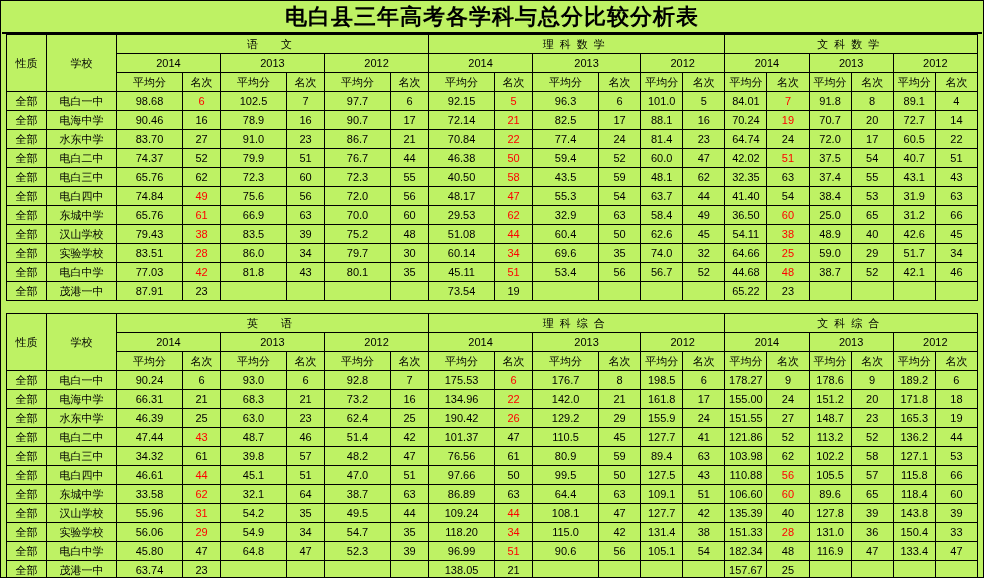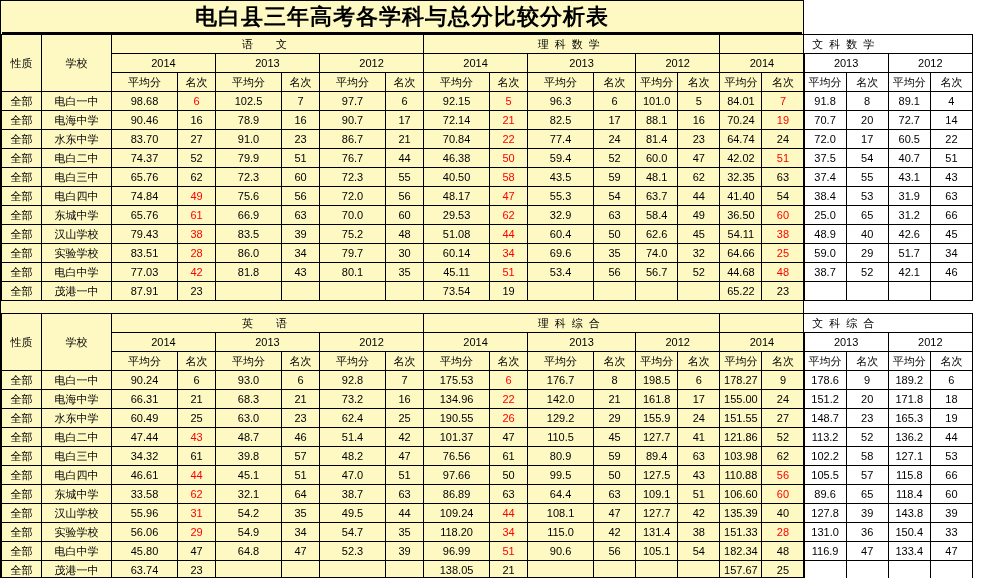--- a/index.html
+++ b/index.html
@@ -4,24 +4,24 @@
 <style>
   html,body{margin:0;padding:0;background:#ffffff;}
   body{
     width:984px;height:578px;
     font-family:"Liberation Sans","DejaVu Sans",sans-serif;
     color:#000;
     overflow:hidden;
   }
   .page{
     position:relative;
-    width:804px;height:578px;
+    width:984px;height:578px;
     box-sizing:border-box;
     border:1px solid #000;
-    background:#fef9c3;
+    background:#bef264;
   }
   .title{
     text-align:center;
     font-family:"DejaVu Serif","Liberation Serif",serif;
     font-weight:bold;
     font-size:22px;
     letter-spacing:1px;
     padding:3px 0 4px 0;
     line-height:1.1;
   }
@@ -474,27 +474,27 @@
             <td>155.00</td>
             <td>24</td>
             <td>151.2</td>
             <td>20</td>
             <td>171.8</td>
             <td>18</td>
           </tr>
           <tr>
             <td class="cell-prop">全部</td>
             <td class="cell-school">水东中学</td>
-            <td>60.49</td>
+            <td>46.39</td>
             <td>25</td>
             <td>63.0</td>
             <td>23</td>
             <td>62.4</td>
             <td>25</td>
-            <td>190.55</td>
+            <td>190.42</td>
             <td class="rank-red">26</td>
             <td>129.2</td>
             <td>29</td>
             <td>155.9</td>
             <td>24</td>
             <td>151.55</td>
             <td>27</td>
             <td>148.7</td>
             <td>23</td>
             <td>165.3</td>

